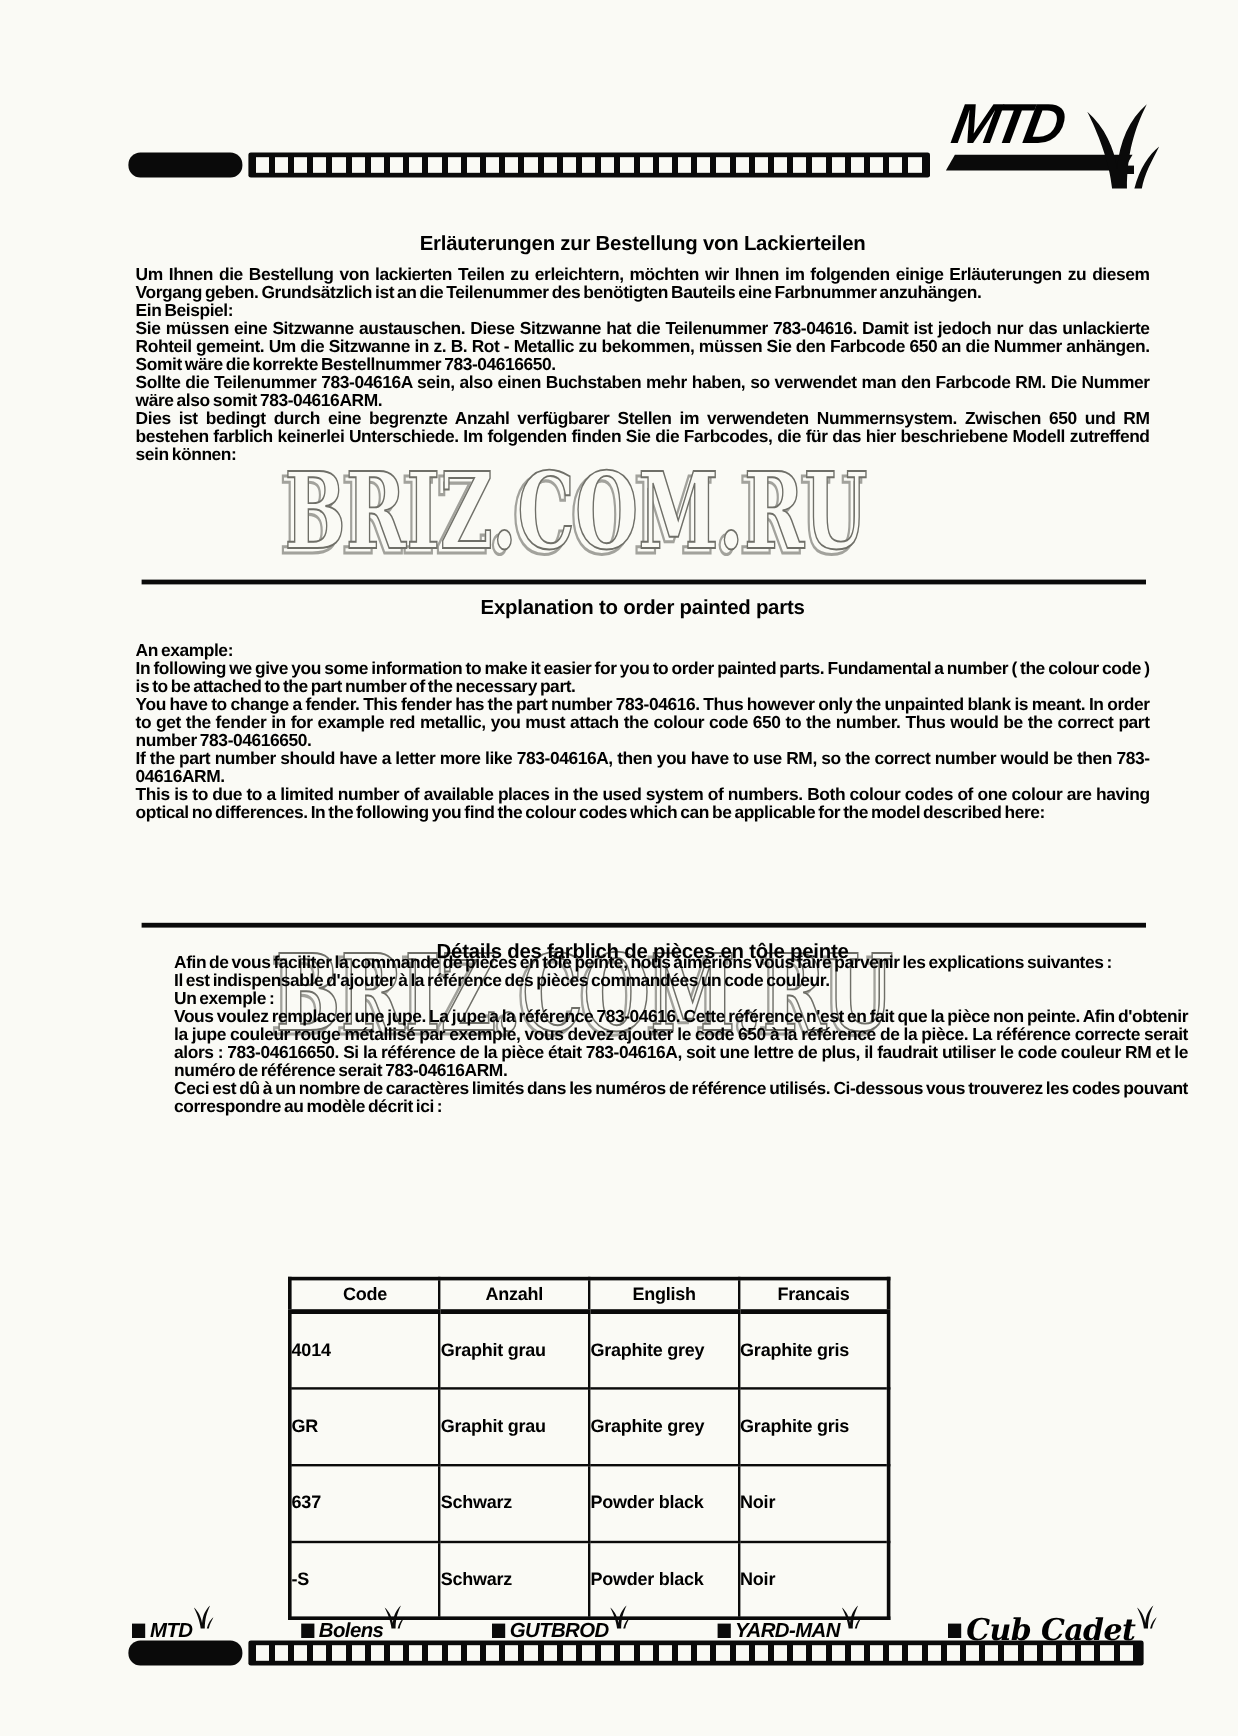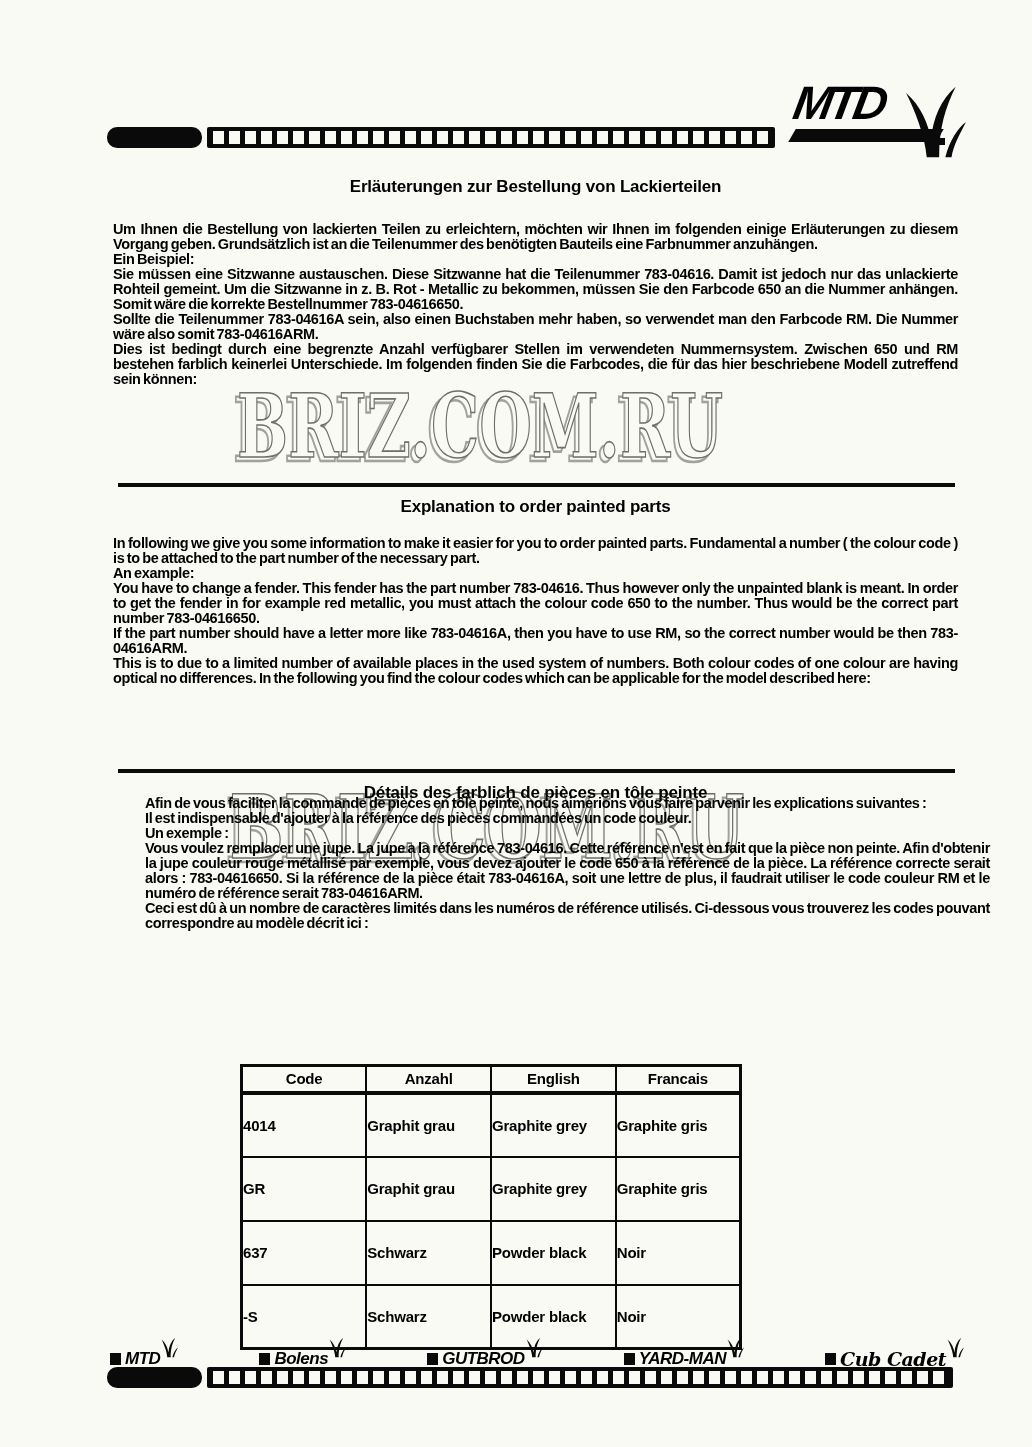--- a/index.html
+++ b/index.html
@@ -100,21 +100,21 @@
   .brand-square { width: 11px; height: 12px; background: #0a0a0a; margin-bottom: 3px; flex: none; }
   .brand-name {
     font-style: italic; font-weight: 900;
     font-size: 17px; line-height: 18px;
     letter-spacing: -0.5px;
     white-space: nowrap;
   }
   .brand-name.caps { text-transform: none; }
   .brand-name.script {
     font-family: "DejaVu Serif", serif;
-    font-weight: 700; font-size: 19px;
+    font-weight: 700; font-size: 25px;
   }
   .brand-grass { position: absolute; right: -4px; top: -14px; }
 </style>
 </head>
 <body>
 
 <div class="page">
 
   <svg class="wm" style="left:210px; top:374px;" width="560" height="100">
     <text class="wm-shadow" x="266" y="87" text-anchor="middle" textLength="486" lengthAdjust="spacingAndGlyphs">BRIZ.COM.RU</text>
@@ -132,34 +132,34 @@
 
   <div class="layer mtd-logo" style="left:786px; top:80px;">
     <div class="mtd-text">MTD</div>
     <div class="mtd-bar"></div>
     <div class="mtd-dot"></div>
     <svg class="mtd-grass" width="62" height="92" viewBox="0 0 30 34">
       <path class="grass-fill" d="M11 34 C10 23 5 11 1 3 C8 9 12 18 13 26 C14 15 18 6 25 0 C20 10 17 20 17 34 Z M20 34 C22 26 26 20 30 17 C27 23 24 28 23 34 Z"></path>
     </svg>
   </div>
 
-  <div class="doc-title layer" style="top:177px;">Erläuterungen zur Bestellung von Lackierteilen</div>
+  <div class="doc-title layer" style="top:193px;">Erläuterungen zur Bestellung von Lackierteilen</div>
   <div class="text-block layer" style="top:222px;">
     <p>Um Ihnen die Bestellung von lackierten Teilen zu erleichtern, möchten wir Ihnen im folgenden einige Erläuterungen zu diesem Vorgang geben. Grundsätzlich ist an die Teilenummer des benötigten Bauteils eine Farbnummer anzuhängen.</p>
     <p>Ein Beispiel:</p>
     <p>Sie müssen eine Sitzwanne austauschen. Diese Sitzwanne hat die Teilenummer 783-04616. Damit ist jedoch nur das unlackierte Rohteil gemeint. Um die Sitzwanne in z. B. Rot - Metallic zu bekommen, müssen Sie den Farbcode 650 an die Nummer anhängen. Somit wäre die korrekte Bestellnummer 783-04616650.</p>
     <p>Sollte die Teilenummer 783-04616A sein, also einen Buchstaben mehr haben, so verwendet man den Farbcode RM. Die Nummer wäre also somit 783-04616ARM.</p>
     <p>Dies ist bedingt durch eine begrenzte Anzahl verfügbarer Stellen im verwendeten Nummernsystem. Zwischen 650 und RM bestehen farblich keinerlei Unterschiede. Im folgenden finden Sie die Farbcodes, die für das hier beschriebene Modell zutreffend sein können:</p>
   </div>
 
   <div class="rule layer" style="top:483px;"></div>
   <div class="doc-title layer" style="top:497px;">Explanation  to order painted parts</div>
   <div class="text-block layer" style="top:536px;">
+    <p>An example:</p>
     <p>In following we give you some information to make it easier for you to order painted parts. Fundamental a number ( the colour code ) is to be attached to the part number of the necessary part.</p>
-    <p>An example:</p>
     <p>You  have to change a fender. This fender has the part number 783-04616.  Thus however only the unpainted blank is meant. In order to get the fender in for example red metallic, you must attach the colour code 650 to the number. Thus would be the correct part number 783-04616650.</p>
     <p>If the part number should have a letter more like 783-04616A, then you have to use RM, so the correct number would be then 783-04616ARM.</p>
     <p>This is to due to a limited number of available places in the used system of numbers. Both colour codes of one colour are having optical no differences. In the following you find the colour codes which can be applicable for the model described here:</p>
   </div>
 
   <div class="rule layer" style="top:769px;"></div>
   <div class="doc-title layer" style="top:783px;">Détails des farblich de pièces en tôle peinte</div>
   <div class="text-block layer" style="top:796px;margin-left:32px;">
     <p>Afin de vous faciliter la commande de pièces en tôle peinte, nous aimerions vous faire  parvenir les explications suivantes :</p>
     <p>Il est indispensable d'ajouter à la référence des pièces commandées un code couleur.</p>

